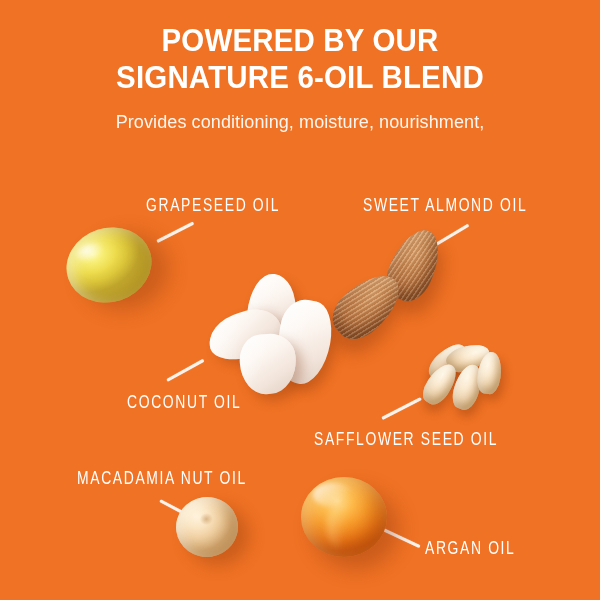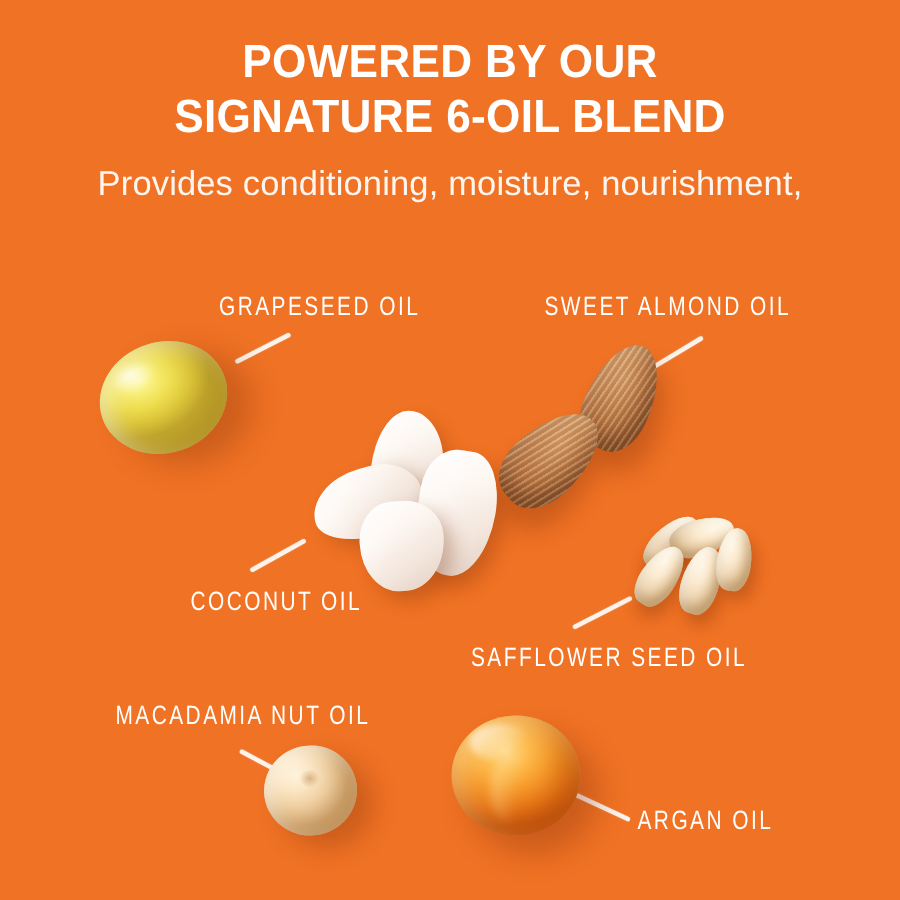--- a/index.html
+++ b/index.html
@@ -31,21 +31,21 @@
     line-height:37px;
     transform:scaleX(0.95);
     transform-origin:center;
     white-space:nowrap;
   }
   .sub-line{
     display:block;
     color:#FDF6F0;
     font-family:"Liberation Sans",sans-serif;
     font-weight:300;
-    font-size:23px;
+    font-size:18px;
     line-height:27px;
     letter-spacing:0.1px;
     white-space:nowrap;
   }
   #subtitle{margin-top:13px;}
 
   
   .label{
     position:absolute;
     color:#FFFFFF;

